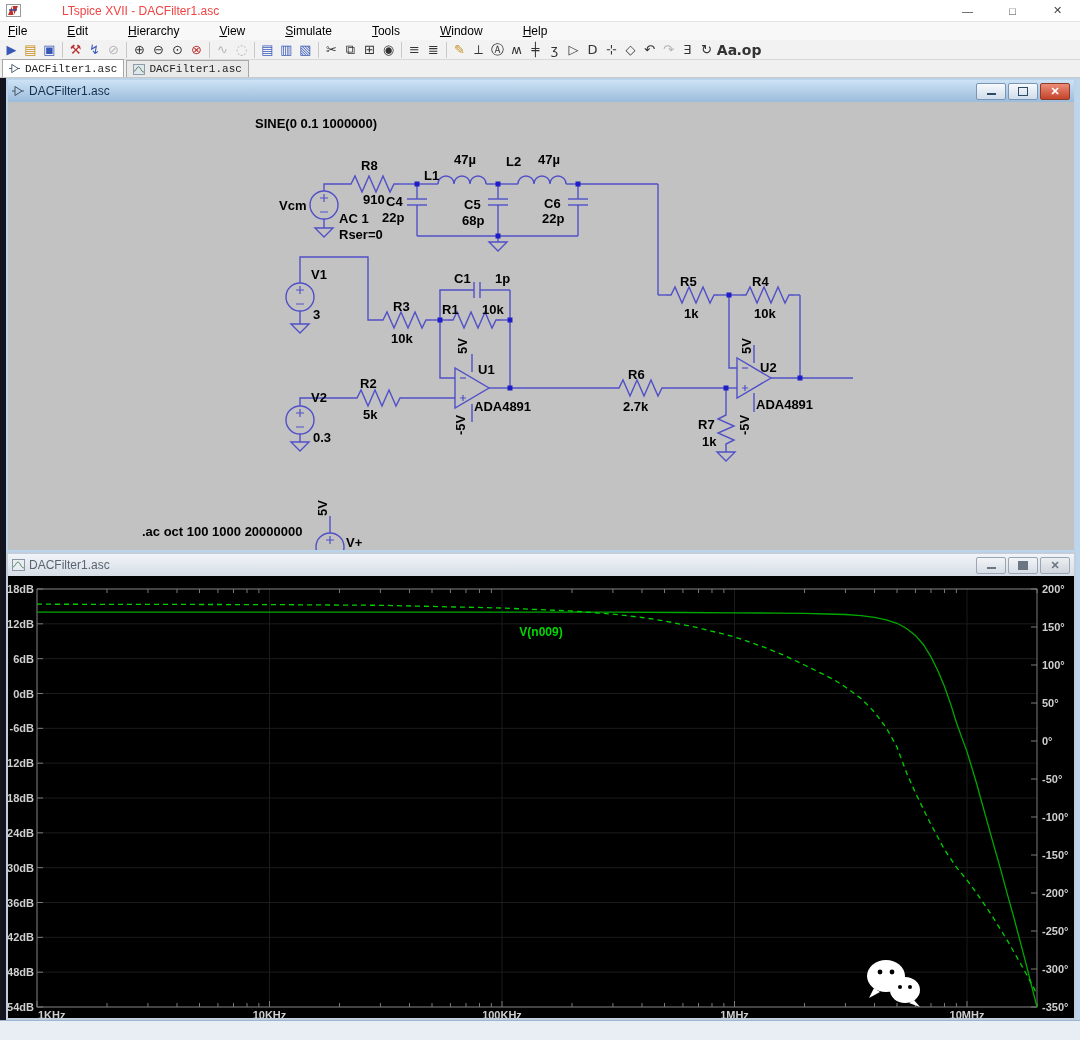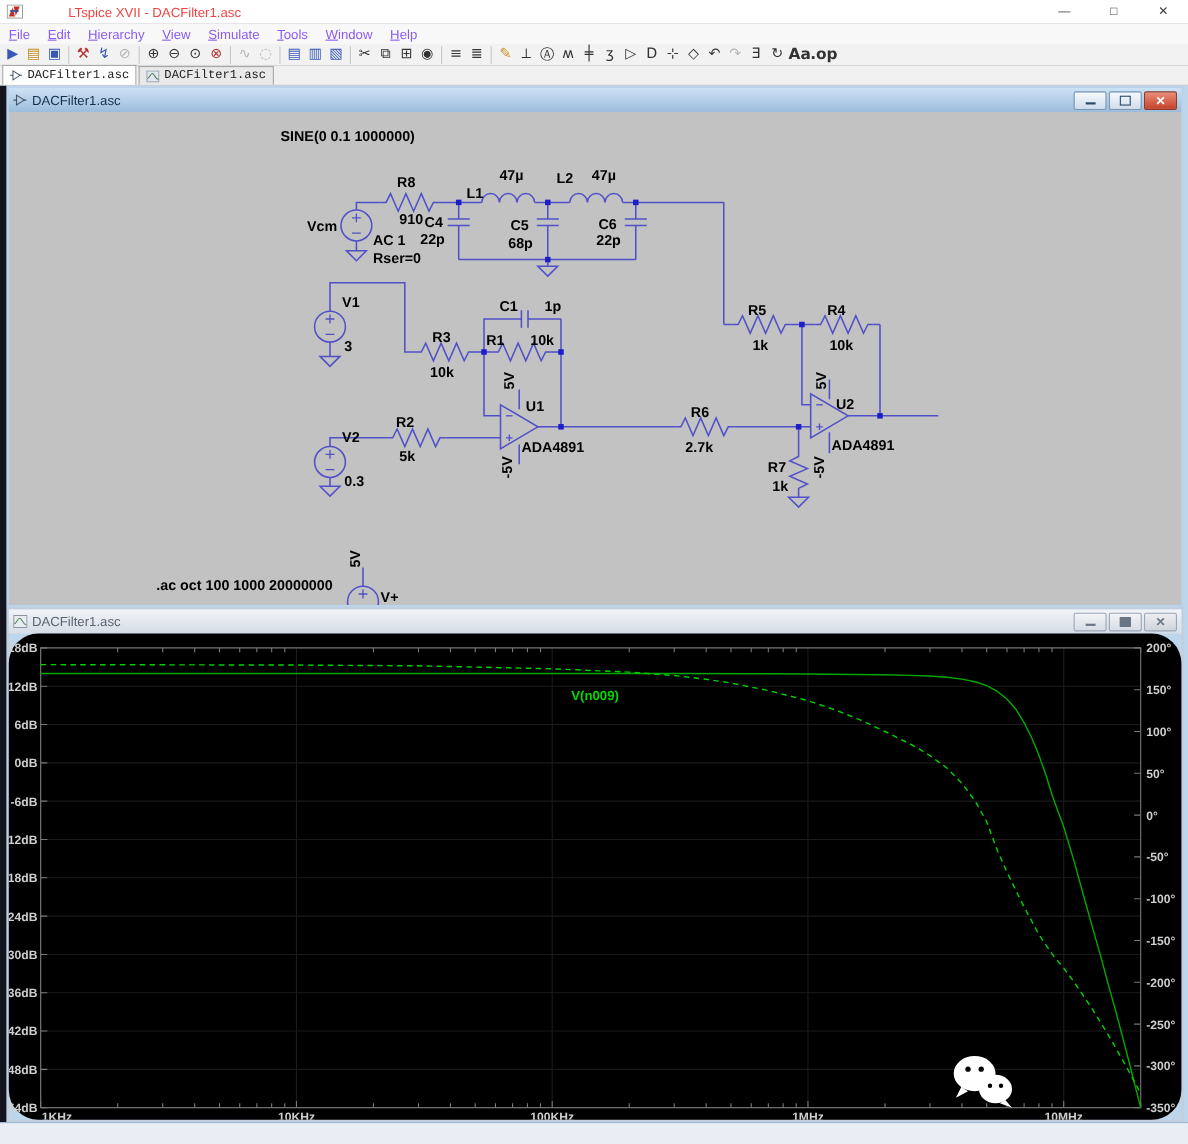--- a/index.html
+++ b/index.html
@@ -8,21 +8,21 @@
        -webkit-font-smoothing:antialiased;}
   
   .titlebar{position:absolute;left:0;top:0;width:1080px;height:22px;background:#ffffff;
             border-bottom:1px solid #e4e4e4;display:flex;align-items:center;box-sizing:border-box;}
   .titlebar .appicon{width:15px;height:13px;margin:0 5px 0 6px;}
   .titlebar .title{font-size:12px;color:#ef4444;margin-left:36px;}
   .titlebar .spacer{flex:1;}
   .wctl{width:45px;height:22px;display:flex;align-items:center;justify-content:center;
         font-size:11px;color:#444;}
   .menubar{position:absolute;left:0;top:22px;width:1080px;height:18px;background:#f8f8f8;
-           display:flex;align-items:center;font-size:12px;color:#8b5cf6;}
+           display:flex;align-items:center;font-size:12px;color:#000000;gap:24px;}
   .menubar .mi{padding:0 8px;height:18px;line-height:18px;}
   .toolbar{position:absolute;left:0;top:40px;width:1080px;height:20px;background:#f2f2f2;
            border-bottom:1px solid #d8d8d8;display:flex;align-items:center;padding-left:2px;box-sizing:border-box;}
   .tbtn{width:19px;height:18px;display:flex;align-items:center;justify-content:center;
         font-size:13px;color:#333;font-family:"DejaVu Sans",sans-serif;}
   .tbtn.small{font-size:14px;font-weight:bold;width:22px;}
   .tsep{width:1px;height:16px;background:#c8c8c8;margin:0 3px;}
   .c-gold{color:#c89020;} .c-blue{color:#3858b8;} .c-red{color:#b83030;} .c-dis{color:#b4b4b4;}
   .tabbar{position:absolute;left:0;top:60px;width:1080px;height:18px;background:#f0f0f0;
           border-bottom:1px solid #c8c8c8;display:flex;align-items:flex-end;padding-left:2px;box-sizing:border-box;}
@@ -46,21 +46,21 @@
   .cbtn.inactive{border-color:#9aa6b4;background:linear-gradient(#f2f4f7,#d7dde5);}
   .cbtn.inactive .dash,.cbtn.inactive .box{background:#6a7684;border-color:#6a7684;}
   .cbtn.close.inactive{background:linear-gradient(#eceef1,#cfd5dc);color:#6a7684;}
   .schemwin{top:0;height:474px;}
   .schemwin .childbar{background:linear-gradient(#cde2f5,#9cbcdc);}
   .schemwin .ctitle{color:#15304e;}
   .schemcanvas{width:1066px;height:448px;background:#c2c2c2;display:block;}
   .plotwin{top:474px;height:468px;border-color:#c2cedb;}
   .plotwin .childbar{background:linear-gradient(#f1f4f8,#d6dde6);}
   .plotwin .ctitle{color:#5a6470;}
-  .plotbody{position:relative;width:1066px;height:442px;background:#000;border-radius:27px;}
+  .plotbody{position:relative;width:1066px;height:442px;background:#000;}
   .plotbody svg{display:block;}
   .legend{position:absolute;left:0;top:1px;width:1066px;text-align:center;
           font-size:12px;font-weight:bold;color:#00d800;margin-top:48px;}
   .watermark{position:absolute;left:856px;top:380px;display:flex;align-items:center;color:#fff;}
   .watermark .wmtext{font-size:33px;font-weight:bold;letter-spacing:3px;margin-left:6px;
                      font-family:"Liberation Sans",sans-serif;}
   .statusbar{position:absolute;left:0;top:1020px;width:1080px;height:20px;background:#e9eef4;
              border-top:1px solid #9ab6d0;box-sizing:border-box;}
   
   svg text.sl{font-family:"Liberation Sans",sans-serif;font-weight:bold;font-size:13px;fill:#000;}

